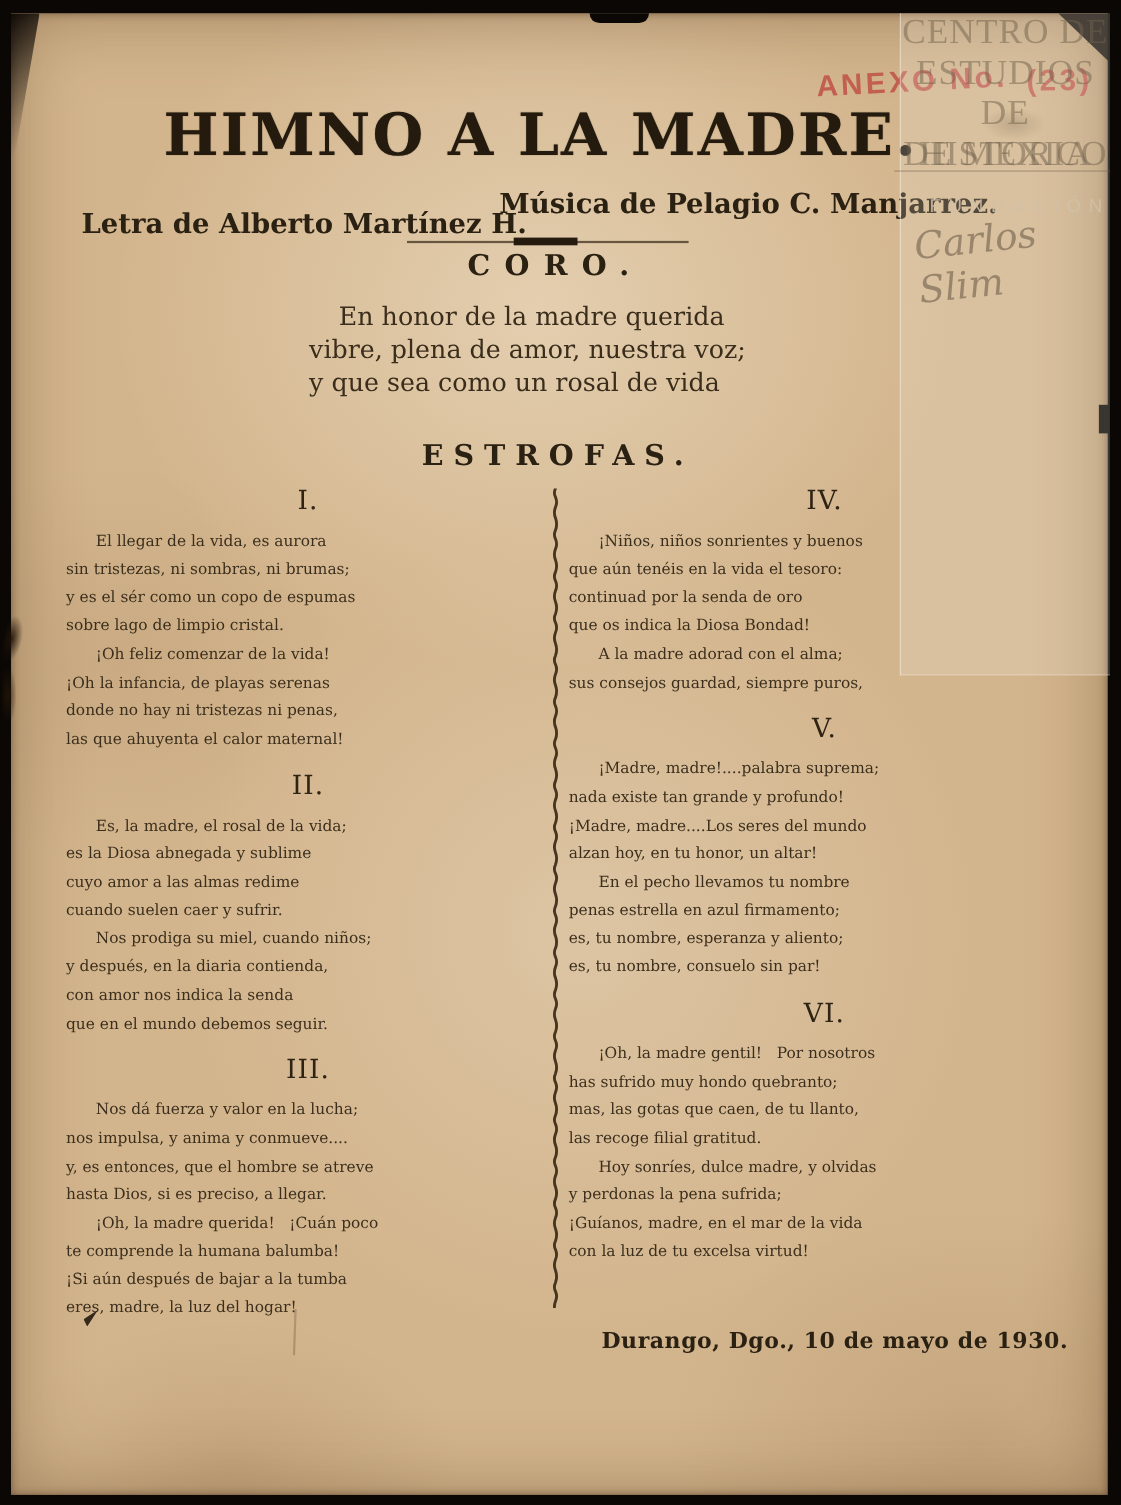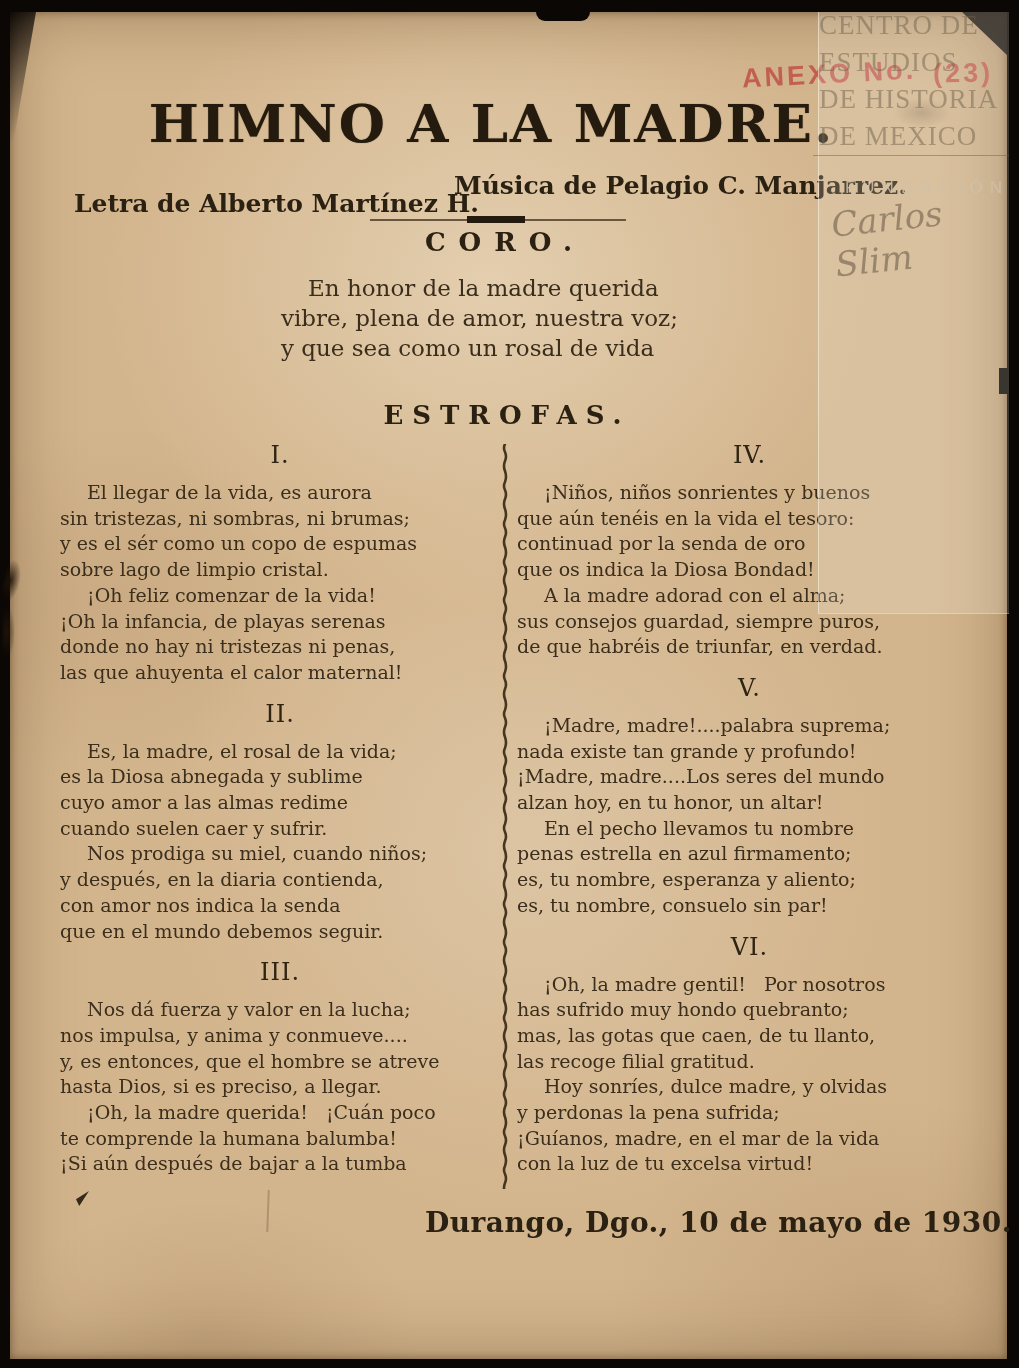--- a/index.html
+++ b/index.html
@@ -41,40 +41,40 @@
   .coro .ind{padding-left:27px;}
 
   .estrofas-h{position:absolute;top:400px;left:0;width:1014px;text-align:center;
               font-size:26px;font-weight:bold;letter-spacing:9px;color:#2b2112;}
 
   .col{position:absolute;top:441px;}
   .colL{left:60px;width:440px;}
   .colR{left:517px;width:465px;}
   .numeral{text-align:center;font-size:24px;letter-spacing:1px;margin:14px 0 11px;color:#2f2414;}
   .stanza:first-child .numeral{margin-top:0;}
-  .line{font-size:19px;line-height:25.7px;white-space:pre;color:#3b2e1c;}
+  .line{font-size:14px;line-height:25.7px;white-space:pre;color:#3b2e1c;}
   .line.ind{padding-left:27px;}
 
   .wavy{position:absolute;left:497px;top:444px;}
 
   .dateline{position:absolute;top:1206px;left:0;width:971px;text-align:right;
-            font-size:28px;font-weight:bold;letter-spacing:.5px;color:#2b2112;margin-left:41px;}
+            font-size:20px;font-weight:bold;letter-spacing:.5px;color:#2b2112;}
 
   .stamp{position:absolute;left:742px;top:57px;transform:rotate(-3deg);
          font-family:"Liberation Sans","DejaVu Sans",sans-serif;font-weight:bold;
          font-size:27px;letter-spacing:3px;color:#c0544a;opacity:.88;}
   .stamp .num{display:inline-block;transform:translateY(6px) rotate(2deg);margin-left:6px;}
 
   .wm-box{position:absolute;left:818px;top:12px;width:190px;height:601px;
           background:rgba(246,240,229,.20);
           border-left:1px solid rgba(255,252,244,.45);
           border-bottom:1px solid rgba(255,252,244,.3);}
-  .wm-line{position:absolute;left:0;width:100%;
+  .wm-line{position:absolute;left:0;width:100%;text-align:center;
            font-family:"Liberation Serif","DejaVu Serif",serif;
-           font-size:27px;letter-spacing:1px;color:rgba(112,97,76,.5);}
+           font-size:32px;letter-spacing:1px;color:rgba(112,97,76,.5);}
   .wm1{top:-2px}.wm2{top:35px}.wm3{top:72px}.wm4{top:109px}
   .wm-rule{position:absolute;top:143px;left:-6px;width:196px;height:1px;background:rgba(110,95,75,.5);}
   .wm-fund{position:absolute;top:166px;left:0;width:100%;text-align:right;
            font-family:"Liberation Sans","DejaVu Sans",sans-serif;
            font-size:17px;letter-spacing:7px;color:rgba(208,193,168,.85);}
   .wm-sig{position:absolute;top:183px;left:14px;width:185px;font-style:italic;
           font-size:34px;color:rgba(108,94,74,.6);transform:rotate(-6deg);}
   .wm-smudge{position:absolute;left:893px;top:98px;width:58px;height:30px;
              background:radial-gradient(ellipse, rgba(120,105,85,.28), rgba(120,105,85,0) 70%);}
 
@@ -141,37 +141,37 @@
     </section>
     <section class="stanza">
       <div class="numeral">III.</div>
       <div class="line ind">Nos dá fuerza y valor en la lucha;</div>
       <div class="line">nos impulsa, y anima y conmueve....</div>
       <div class="line">y, es entonces, que el hombre se atreve</div>
       <div class="line">hasta Dios, si es preciso, a llegar.</div>
       <div class="line ind">¡Oh, la madre querida!   ¡Cuán poco</div>
       <div class="line">te comprende la humana balumba!</div>
       <div class="line">¡Si aún después de bajar a la tumba</div>
+      <div class="line">eres, madre, la luz del hogar!</div>
     </section>
   </div>
 
   <svg class="wavy" width="16" height="745" viewBox="0 0 16 745">
     <path id="wavy-path" d="M8 0 q-2 4 0 8 q2 4.5 0 9 q-2 5 0 10 q2 5.5 0 11 q-2 4 0 8 q2 4.5 0 9 q-2 5 0 10 q2 5.5 0 11 q-2 4 0 8 q2 4.5 0 9 q-2 5 0 10 q2 5.5 0 11 q-2 4 0 8 q2 4.5 0 9 q-2 5 0 10 q2 5.5 0 11 q-2 4 0 8 q2 4.5 0 9 q-2 5 0 10 q2 5.5 0 11 q-2 4 0 8 q2 4.5 0 9 q-2 5 0 10 q2 5.5 0 11 q-2 4 0 8 q2 4.5 0 9 q-2 5 0 10 q2 5.5 0 11 q-2 4 0 8 q2 4.5 0 9 q-2 5 0 10 q2 5.5 0 11 q-2 4 0 8 q2 4.5 0 9 q-2 5 0 10 q2 5.5 0 11 q-2 4 0 8 q2 4.5 0 9 q-2 5 0 10 q2 5.5 0 11 q-2 4 0 8 q2 4.5 0 9 q-2 5 0 10 q2 5.5 0 11 q-2 4 0 8 q2 4.5 0 9 q-2 5 0 10 q2 5.5 0 11 q-2 4 0 8 q2 4.5 0 9 q-2 5 0 10 q2 5.5 0 11 q-2 4 0 8 q2 4.5 0 9 q-2 5 0 10 q2 5.5 0 11 q-2 4 0 8 q2 4.5 0 9 q-2 5 0 10 q2 5.5 0 11 q-2 4 0 8 q2 4.5 0 9 q-2 5 0 10 q2 5.5 0 11 q-2 4 0 8 q2 4.5 0 9 q-2 5 0 10 q2 5.5 0 11 q-2 4 0 8 q2 4.5 0 9 q-2 5 0 10 q2 5.5 0 11 q-2 4 0 8 q2 4.5 0 9 q-2 5 0 10 q2 5.5 0 11 q-2 4 0 8 q2 4.5 0 9 q-2 5 0 10" fill="none" stroke="#3a2a16" stroke-width="2.6" stroke-linecap="round" opacity="0.92"></path>
   </svg>
 
   <div class="col colR">
     <section class="stanza">
       <div class="numeral">IV.</div>
       <div class="line ind">¡Niños, niños sonrientes y buenos</div>
       <div class="line">que aún tenéis en la vida el tesoro:</div>
       <div class="line">continuad por la senda de oro</div>
       <div class="line">que os indica la Diosa Bondad!</div>
       <div class="line ind">A la madre adorad con el alma;</div>
       <div class="line">sus consejos guardad, siempre puros,</div>
-      <div class="line">de que habréis de triunfar, en verdad.</div>
     </section>
     <section class="stanza">
       <div class="numeral">V.</div>
       <div class="line ind">¡Madre, madre!....palabra suprema;</div>
       <div class="line">nada existe tan grande y profundo!</div>
       <div class="line">¡Madre, madre....Los seres del mundo</div>
       <div class="line">alzan hoy, en tu honor, un altar!</div>
       <div class="line ind">En el pecho llevamos tu nombre</div>
       <div class="line">penas estrella en azul firmamento;</div>
       <div class="line">es, tu nombre, esperanza y aliento;</div>

